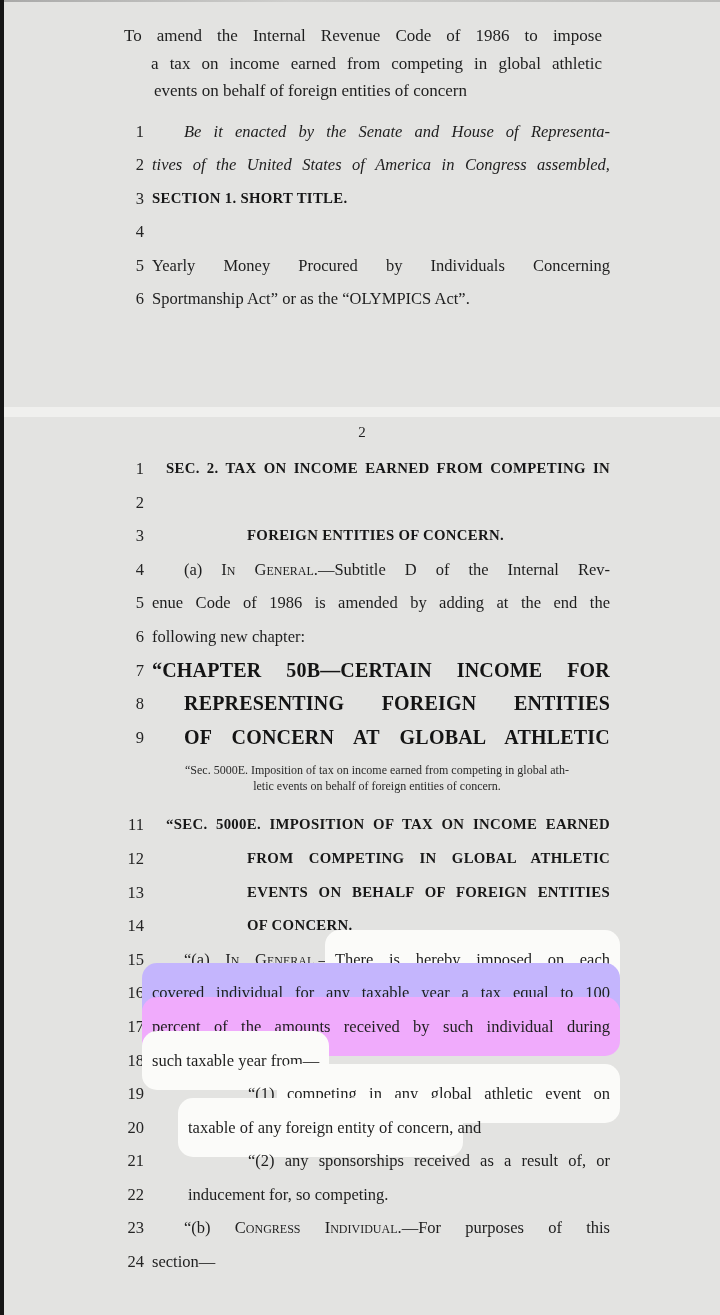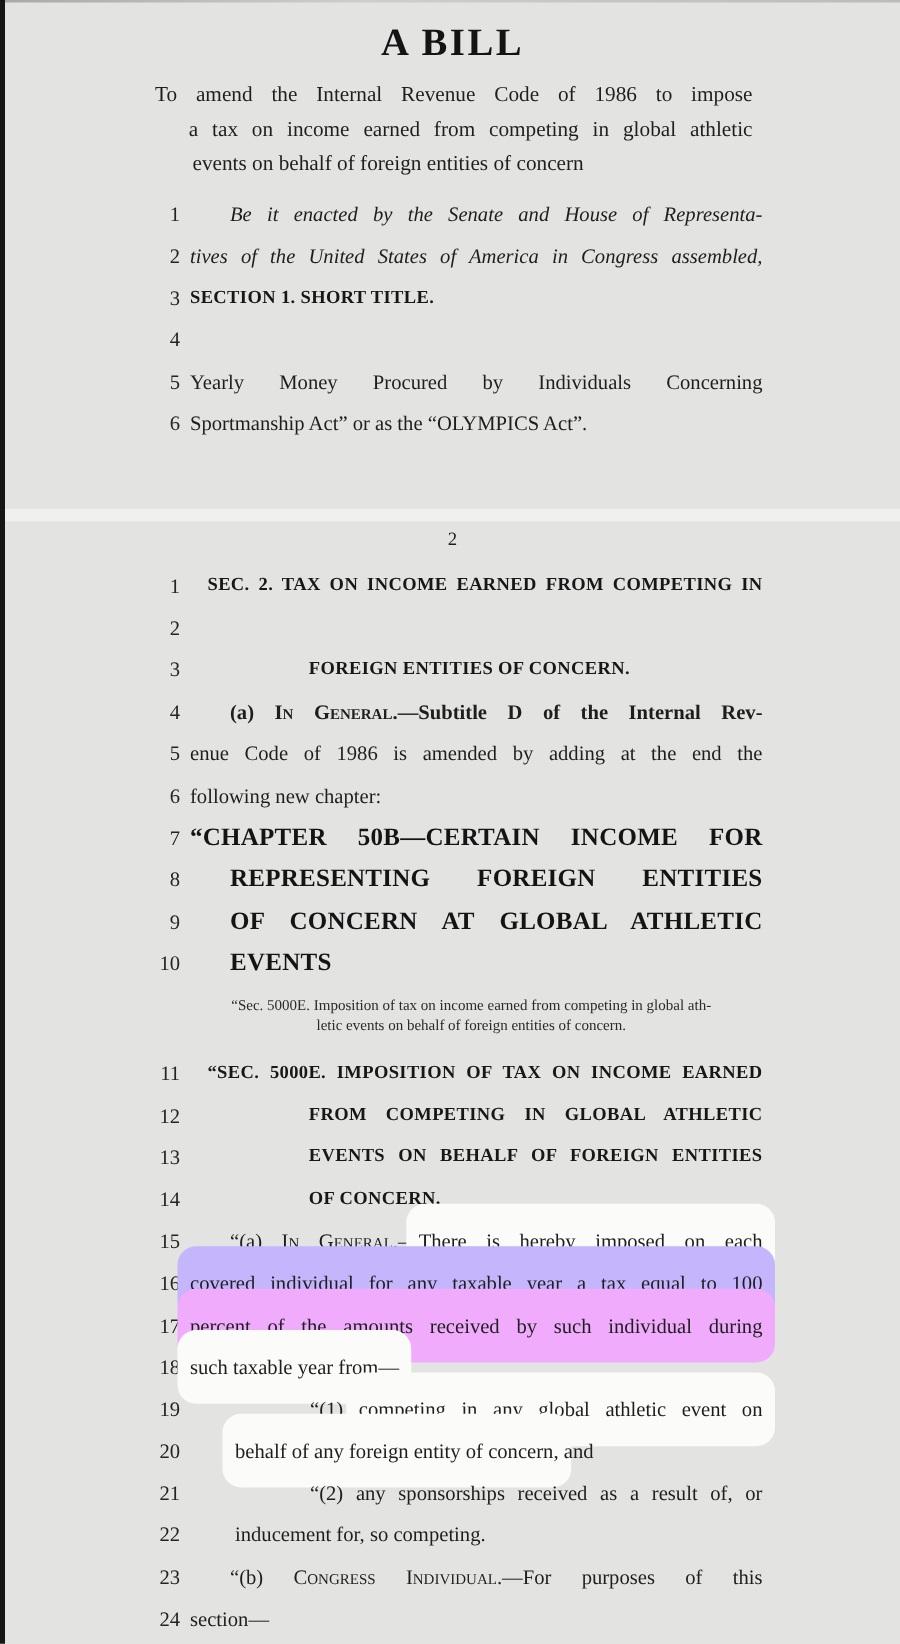--- a/index.html
+++ b/index.html
@@ -52,21 +52,20 @@
     border-radius:15px;
     padding:20px 10px;
     margin:0 -10px;
     box-decoration-break:clone;
   }
 </style>
 </head>
 <body style="background: rgb(227, 227, 225); color: rgb(30, 30, 30);">
 
 <div class="page1">
-  <div class="bill-title">A BILL</div>
   <div class="preamble">
     <div class="pre-line first j">To amend the Internal Revenue Code of 1986 to impose</div>
     <div class="pre-line j">a tax on income earned from competing in global athletic</div>
     <div class="pre-line" style="padding-left:3px">events on behalf of foreign entities of concern</div>
   </div>
   <div class="rows">
       <div class="row">
         <span class="num">1</span>
         <span class="line italic j" style="padding-left: 32px;"><span>Be it enacted by the Senate and House of Representa-</span></span>
       </div>
@@ -103,45 +102,41 @@
       </div>
       <div class="row">
         <span class="num">2</span>
       </div>
       <div class="row">
         <span class="num">3</span>
         <span class="line bold" style="padding-left: 95px;"><span>FOREIGN ENTITIES OF CONCERN.</span></span>
       </div>
       <div class="row">
         <span class="num">4</span>
-        <span class="line body j" style="padding-left: 32px; font-weight: bold;"><span>(a) </span><span class="sc">In General</span><span>.—Subtitle D of the Internal Rev-</span></span>
+        <span class="line body j" style="padding-left: 32px;"><span>(a) </span><span class="sc">In General</span><span>.—Subtitle D of the Internal Rev-</span></span>
       </div>
       <div class="row">
         <span class="num">5</span>
         <span class="line body j"><span>enue Code of 1986 is amended by adding at the end the</span></span>
       </div>
       <div class="row">
         <span class="num">6</span>
         <span class="line body"><span>following new chapter:</span></span>
       </div>
       <div class="row">
         <span class="num">7</span>
         <span class="line chapter j"><span>“CHAPTER 50B—CERTAIN INCOME FOR</span></span>
       </div>
       <div class="row">
         <span class="num">8</span>
         <span class="line chapter j" style="padding-left: 32px;"><span>REPRESENTING FOREIGN ENTITIES</span></span>
       </div>
       <div class="row">
         <span class="num">9</span>
         <span class="line chapter j" style="padding-left: 32px;"><span>OF CONCERN AT GLOBAL ATHLETIC</span></span>
-      </div>
-      <div class="row">
-        <span class="num">10</span>
-        <span class="line chapter" style="padding-left: 32px;"><span>EVENTS</span></span>
       </div>
     </div>
   <div class="toc">
     <div>“Sec. 5000E. Imposition of tax on income earned from competing in global ath-</div>
     <div>letic events on behalf of foreign entities of concern.</div>
   </div>
   <div class="rows rows2b">
       <div class="row">
         <span class="num">11</span>
         <span class="line bold j" style="padding-left: 14px;"><span>“SEC. 5000E. IMPOSITION OF TAX ON INCOME EARNED</span></span>
@@ -173,21 +168,21 @@
       <div class="row">
         <span class="num">18</span>
         <span class="line body"><span class="hl" style="background: rgb(251, 251, 249);">such taxable year from—</span></span>
       </div>
       <div class="row">
         <span class="num">19</span>
         <span class="line body j" style="padding-left: 96px;"><span>“(1) </span><span class="hl" style="background: rgb(251, 251, 249);">competing in any global athletic event on</span></span>
       </div>
       <div class="row">
         <span class="num">20</span>
-        <span class="line body" style="padding-left: 36px;"><span class="hl" style="background: rgb(251, 251, 249);">behalf of any foreign entity of concern,</span><span> and</span></span>
+        <span class="line body" style="padding-left: 36px;"><span class="hl" style="background: rgb(251, 251, 249);">taxable of any foreign entity of concern,</span><span> and</span></span>
       </div>
       <div class="row">
         <span class="num">21</span>
         <span class="line body j" style="padding-left: 96px;"><span>“(2) any sponsorships received as a result of, or</span></span>
       </div>
       <div class="row">
         <span class="num">22</span>
         <span class="line body" style="padding-left: 36px;"><span>inducement for, so competing.</span></span>
       </div>
       <div class="row">

